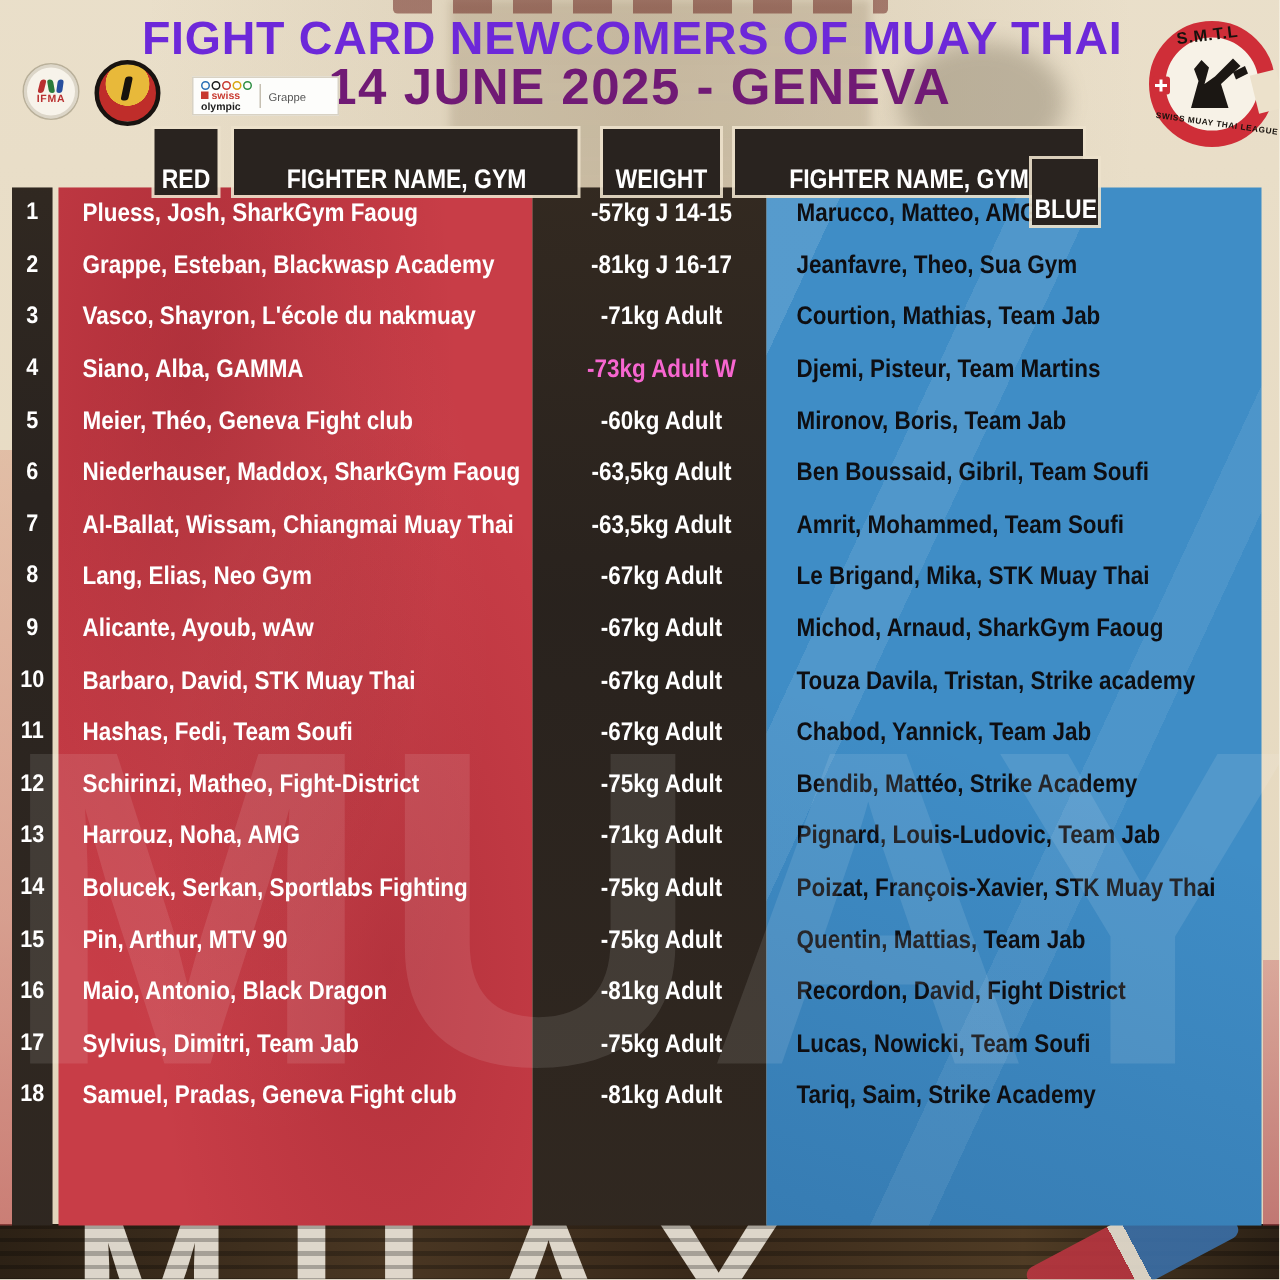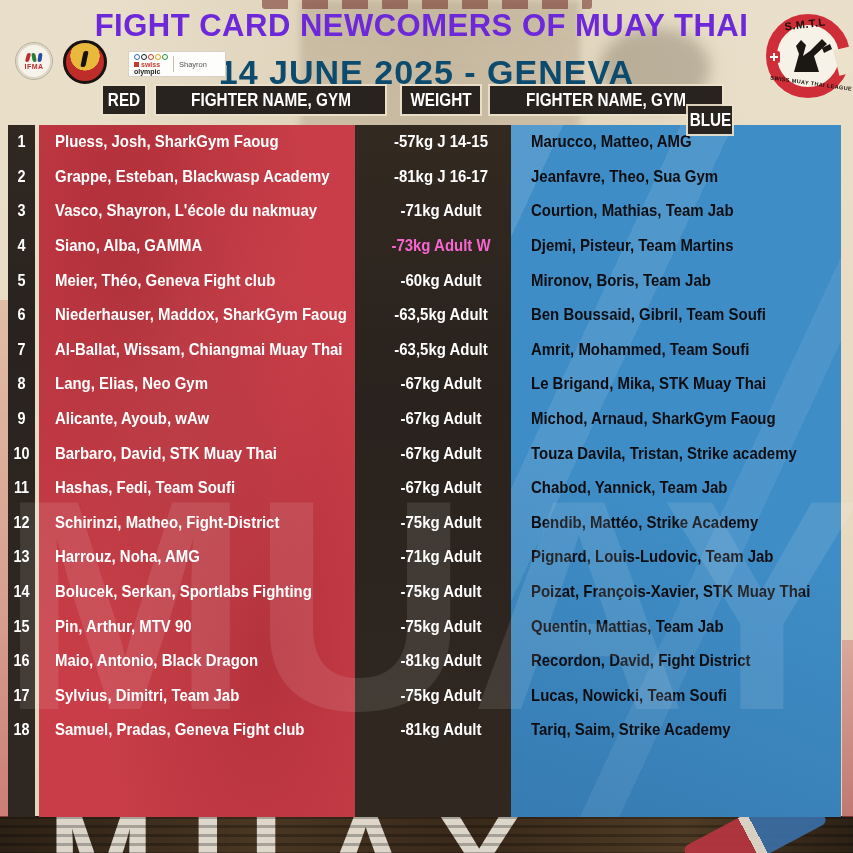--- a/index.html
+++ b/index.html
@@ -33,22 +33,22 @@
     background:repeating-linear-gradient(180deg, rgba(0,0,0,.25) 0 3px, transparent 3px 9px);}
   .floor-letters{position:absolute;top:-6px;left:48px;font-size:118px;font-weight:bold;line-height:90px;
     color:rgba(244,238,226,.88);letter-spacing:34px;white-space:nowrap;transform:scaleX(1.08);transform-origin:left top;}
   .glove{position:absolute;right:28px;top:812px;width:140px;height:46px;transform:rotate(-28deg);pointer-events:none;
     background:linear-gradient(90deg,#b93540 45%,#e9e2d4 45% 52%,#3a6fa8 52%);opacity:.9;border-radius:6px;}
   .wm{position:absolute;left:0;right:0;top:455px;text-align:center;font-weight:bold;font-size:300px;line-height:300px;
     letter-spacing:2px;color:rgba(255,255,255,.10);pointer-events:none;z-index:3;white-space:nowrap;}
   
   .title{position:absolute;top:8px;left:0;right:10px;text-align:center;z-index:4;
     font-weight:bold;font-size:31px;letter-spacing:.5px;color:#6d28d9;}
-  .subtitle{position:absolute;top:53px;left:0;right:0;text-align:center;z-index:4;
-    font-weight:bold;font-size:34px;letter-spacing:1px;color:#0c4a6e;}
+  .subtitle{position:absolute;top:39px;left:0;right:0;text-align:center;z-index:4;
+    font-weight:bold;font-size:34px;letter-spacing:1px;color:#701a75;}
   
   .logo-ifma{position:absolute;left:15px;top:42px;width:36px;height:36px;border-radius:50%;z-index:4;
     background:#f7f3ea;border:1px solid #b9b09a;box-shadow:inset 0 0 0 2px rgba(180,170,150,.4);
     display:flex;flex-direction:column;align-items:center;justify-content:center;}
   .ifma-figs{display:flex;gap:2px;margin-bottom:1px;}
   .ifma-figs i{width:4px;height:9px;border-radius:2px;}
   .ifma-figs i:nth-child(1){background:#b93030;transform:skewX(-14deg);}
   .ifma-figs i:nth-child(2){background:#2b7a3a;transform:skewX(10deg);}
   .ifma-figs i:nth-child(3){background:#274f9e;transform:skewX(-8deg);}
   .ifma-text{font-size:7px;font-weight:bold;color:#b93030;letter-spacing:.5px;}
@@ -73,22 +73,22 @@
   .smtl-ring{position:absolute;inset:0;border-radius:50%;border:11px solid #cf2e38;background:#f7f2e7;}
   .smtl-gap{position:absolute;right:-4px;top:34px;width:18px;height:26px;background:#ece1cb;transform:rotate(-14deg);}
   .smtl-top{position:absolute;top:4px;left:0;right:6px;text-align:center;font-size:11px;font-weight:bold;color:#17120d;transform:rotate(-7deg);letter-spacing:.5px;}
   .smtl-cross{position:absolute;left:2px;top:37px;width:12px;height:12px;background:#cf2e38;border-radius:2px;}
   .smtl-cross::before,.smtl-cross::after{content:"";position:absolute;background:#fff;}
   .smtl-cross::before{left:5px;top:2px;width:2px;height:8px;}
   .smtl-cross::after{left:2px;top:5px;width:8px;height:2px;}
   .smtl-figs{position:absolute;left:18px;top:20px;width:52px;height:40px;}
   .smtl-bottom{position:absolute;bottom:12px;left:4px;right:0;text-align:center;font-size:5.5px;font-weight:bold;color:#17120d;transform:rotate(8deg);letter-spacing:.4px;white-space:nowrap;}
   
-  .hbox{position:absolute;top:86px;height:28px;background:#29231f;z-index:4;
-    display:flex;align-items:center;justify-content:center;box-shadow:0 0 0 2px rgba(236,225,203,.9);}
+  .hbox{position:absolute;top:86px;height:44px;background:#29231f;z-index:4;
+    display:flex;align-items:flex-end;justify-content:center;box-shadow:0 0 0 2px rgba(236,225,203,.9);}
   .hbox span{font-weight:bold;font-size:18px;color:#fff;display:inline-block;transform:scaleX(.85);white-space:nowrap;}
   #hb-red{left:103px;width:42px;}
   #hb-f1{left:156px;width:229px;}
   #hb-wt{left:402px;width:78px;}
   #hb-f2{left:490px;width:232px;}
   #hb-blue{left:688px;width:44px;margin-top:20px;}
   
   #table{position:absolute;left:8px;top:125px;width:833px;height:692px;z-index:2;}
   .col{position:absolute;top:0;height:100%;z-index:1;}
   .col-no{left:0;width:27px;background:var(--dark,#29231f);
@@ -143,21 +143,21 @@
           <i></i>
           <i></i>
           <i></i>
           <i></i>
           <i></i>
         </div>
       <span class="so-line1">swiss</span>
       <span class="so-line2">olympic</span>
     </div>
     <div class="so-div"></div>
-    <span class="so-member">Shayron</span>
+    <span class="so-member">Grappe</span>
   </div>
   <div class="logo-smtl">
     <div class="smtl-ring"></div>
     <div class="smtl-gap"></div>
     <div class="smtl-top">S.M.T.L</div>
     <div class="smtl-cross"></div>
     <svg class="smtl-figs" viewBox="0 0 52 40">
       <path d="M10 38 L15 20 L12 12 L17 6 L22 11 L19 22 L26 17 L38 5 L43 10 L30 22 L35 38 Z" fill="#1b1713"></path>
       <path d="M38 14 L46 10 L48 15 L40 19 Z" fill="#1b1713"></path>
     </svg>

